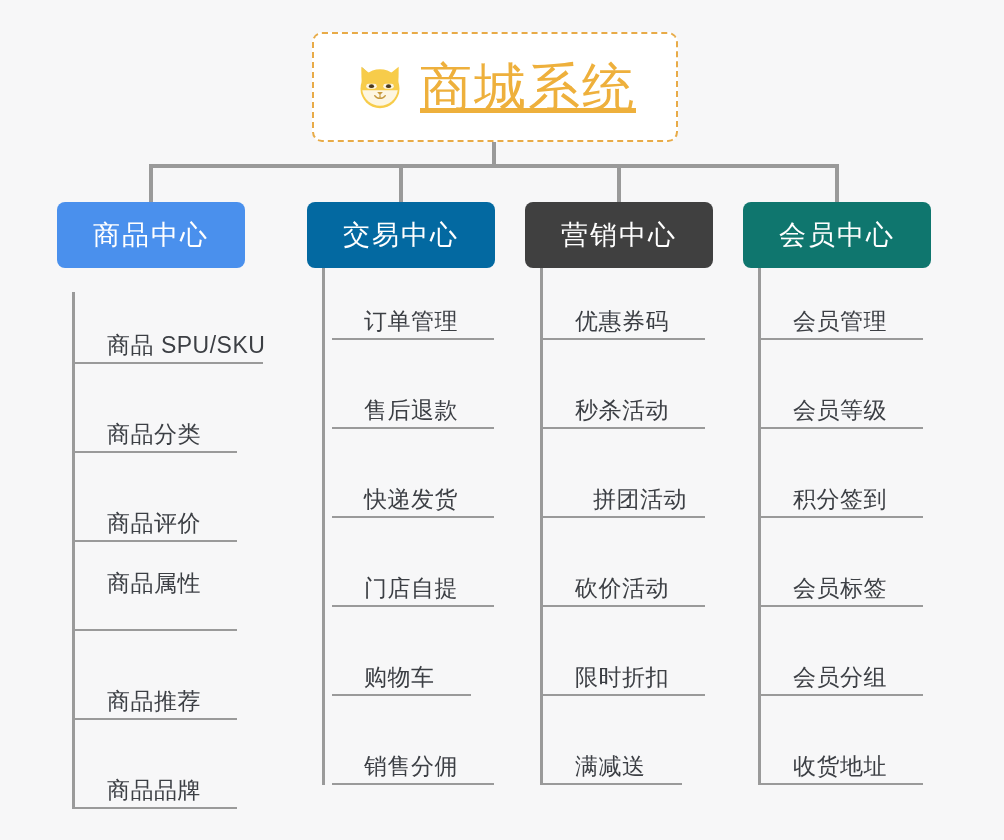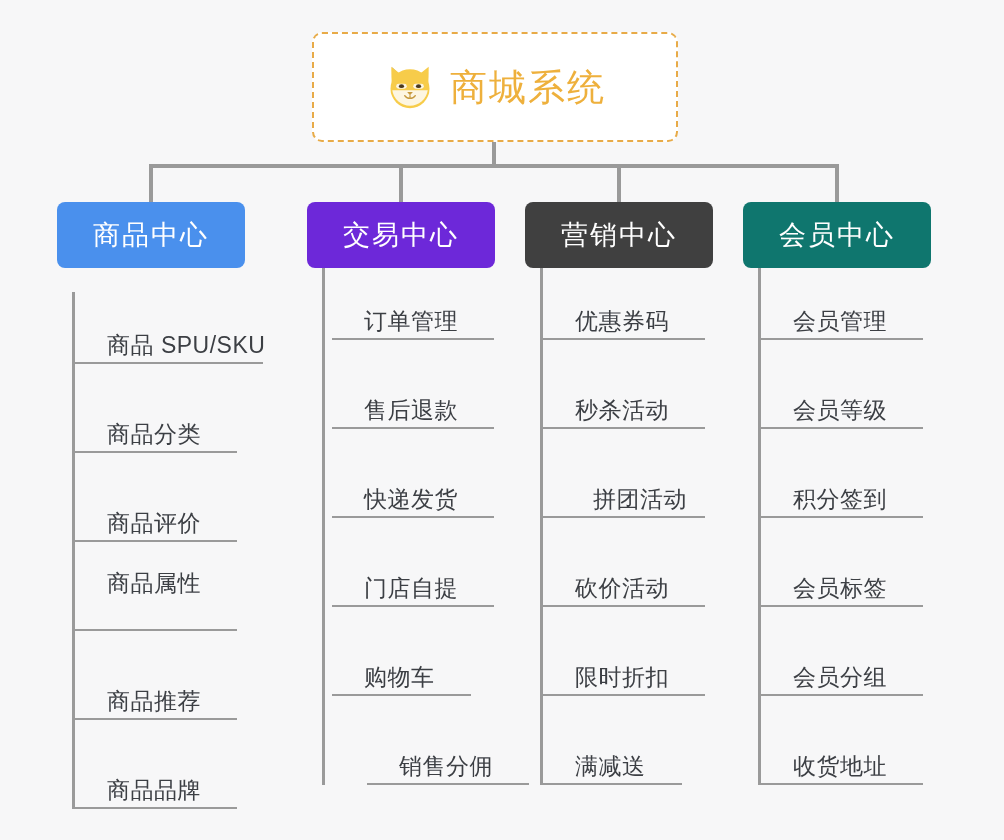--- a/index.html
+++ b/index.html
@@ -32,25 +32,26 @@
     box-sizing: border-box;
     background: #ffffff;
     border: 2px dashed #e8ab48;
     border-radius: 10px;
     display: flex;
     align-items: center;
     justify-content: center;
     gap: 14px;
   }
   .root-title {
-    font-size: 37px;
+    font-size: 52px;
     color: #eeb03c;
     letter-spacing: 2px;
     line-height: 1;
     white-space: nowrap;
+    text-decoration: underline;
   }
   .shiba {
     width: 52px;
     height: 52px;
     flex: 0 0 52px;
   }
 
   
   .conn {
     position: absolute;
@@ -172,40 +173,40 @@
       <div class="list-item" style="border-bottom-color: rgb(154, 154, 154); width: 162px;">
           <span class="item-label">商品推荐</span>
         </div>
       <div class="list-item" style="border-bottom-color: rgb(154, 154, 154); width: 162px;">
           <span class="item-label">商品品牌</span>
         </div>
     </div>
   </div>
 
   <div class="column" style="left:307px;">
-    <div class="col-header" style="background: #6d28d9; align-items: center;">
+    <div class="col-header" style="background: #0369a1; align-items: center;">
       <span>交易中心</span>
     </div>
     <div class="col-list" style="border-left-color: rgb(154, 154, 154); padding-left: 7px;">
       <div class="list-item" style="border-bottom-color: rgb(154, 154, 154); width: 162px;">
           <span class="item-label">订单管理</span>
         </div>
       <div class="list-item" style="border-bottom-color: rgb(154, 154, 154); width: 162px;">
           <span class="item-label">售后退款</span>
         </div>
       <div class="list-item" style="border-bottom-color: rgb(154, 154, 154); width: 162px;">
           <span class="item-label">快递发货</span>
         </div>
       <div class="list-item" style="border-bottom-color: rgb(154, 154, 154); width: 162px;">
           <span class="item-label">门店自提</span>
         </div>
       <div class="list-item" style="border-bottom-color: rgb(154, 154, 154); width: 138.5px;">
           <span class="item-label">购物车</span>
         </div>
-      <div class="list-item" style="border-bottom-color: rgb(154, 154, 154); width: 162px; margin-left: 35px;">
+      <div class="list-item" style="border-bottom-color: rgb(154, 154, 154); width: 162px;">
           <span class="item-label">销售分佣</span>
         </div>
     </div>
   </div>
 
   <div class="column" style="left:525px;">
     <div class="col-header" style="background: #404040;">
       <span>营销中心</span>
     </div>
     <div class="col-list" style="border-left-color: rgb(154, 154, 154);">

